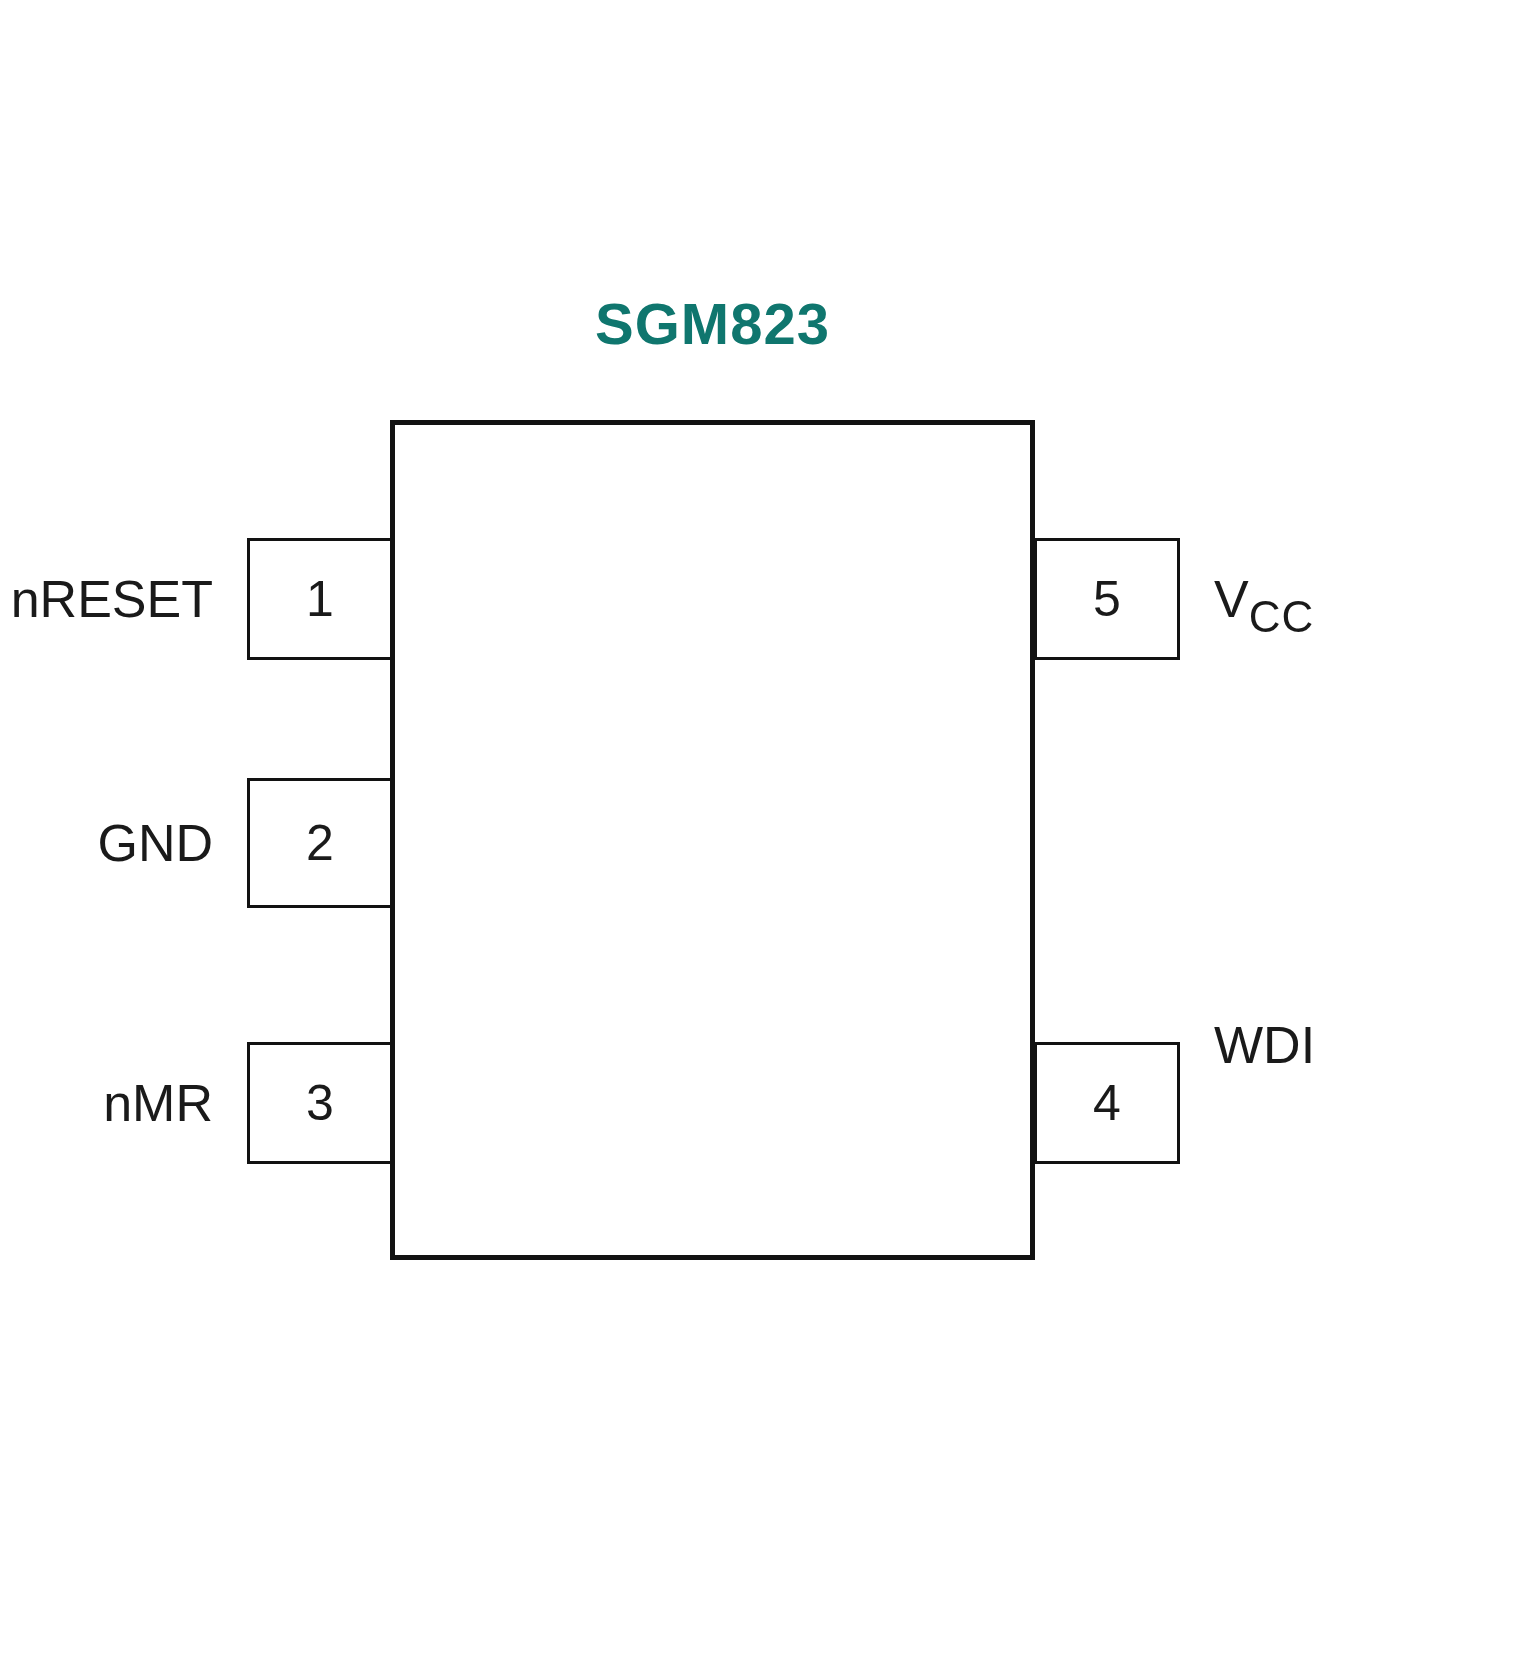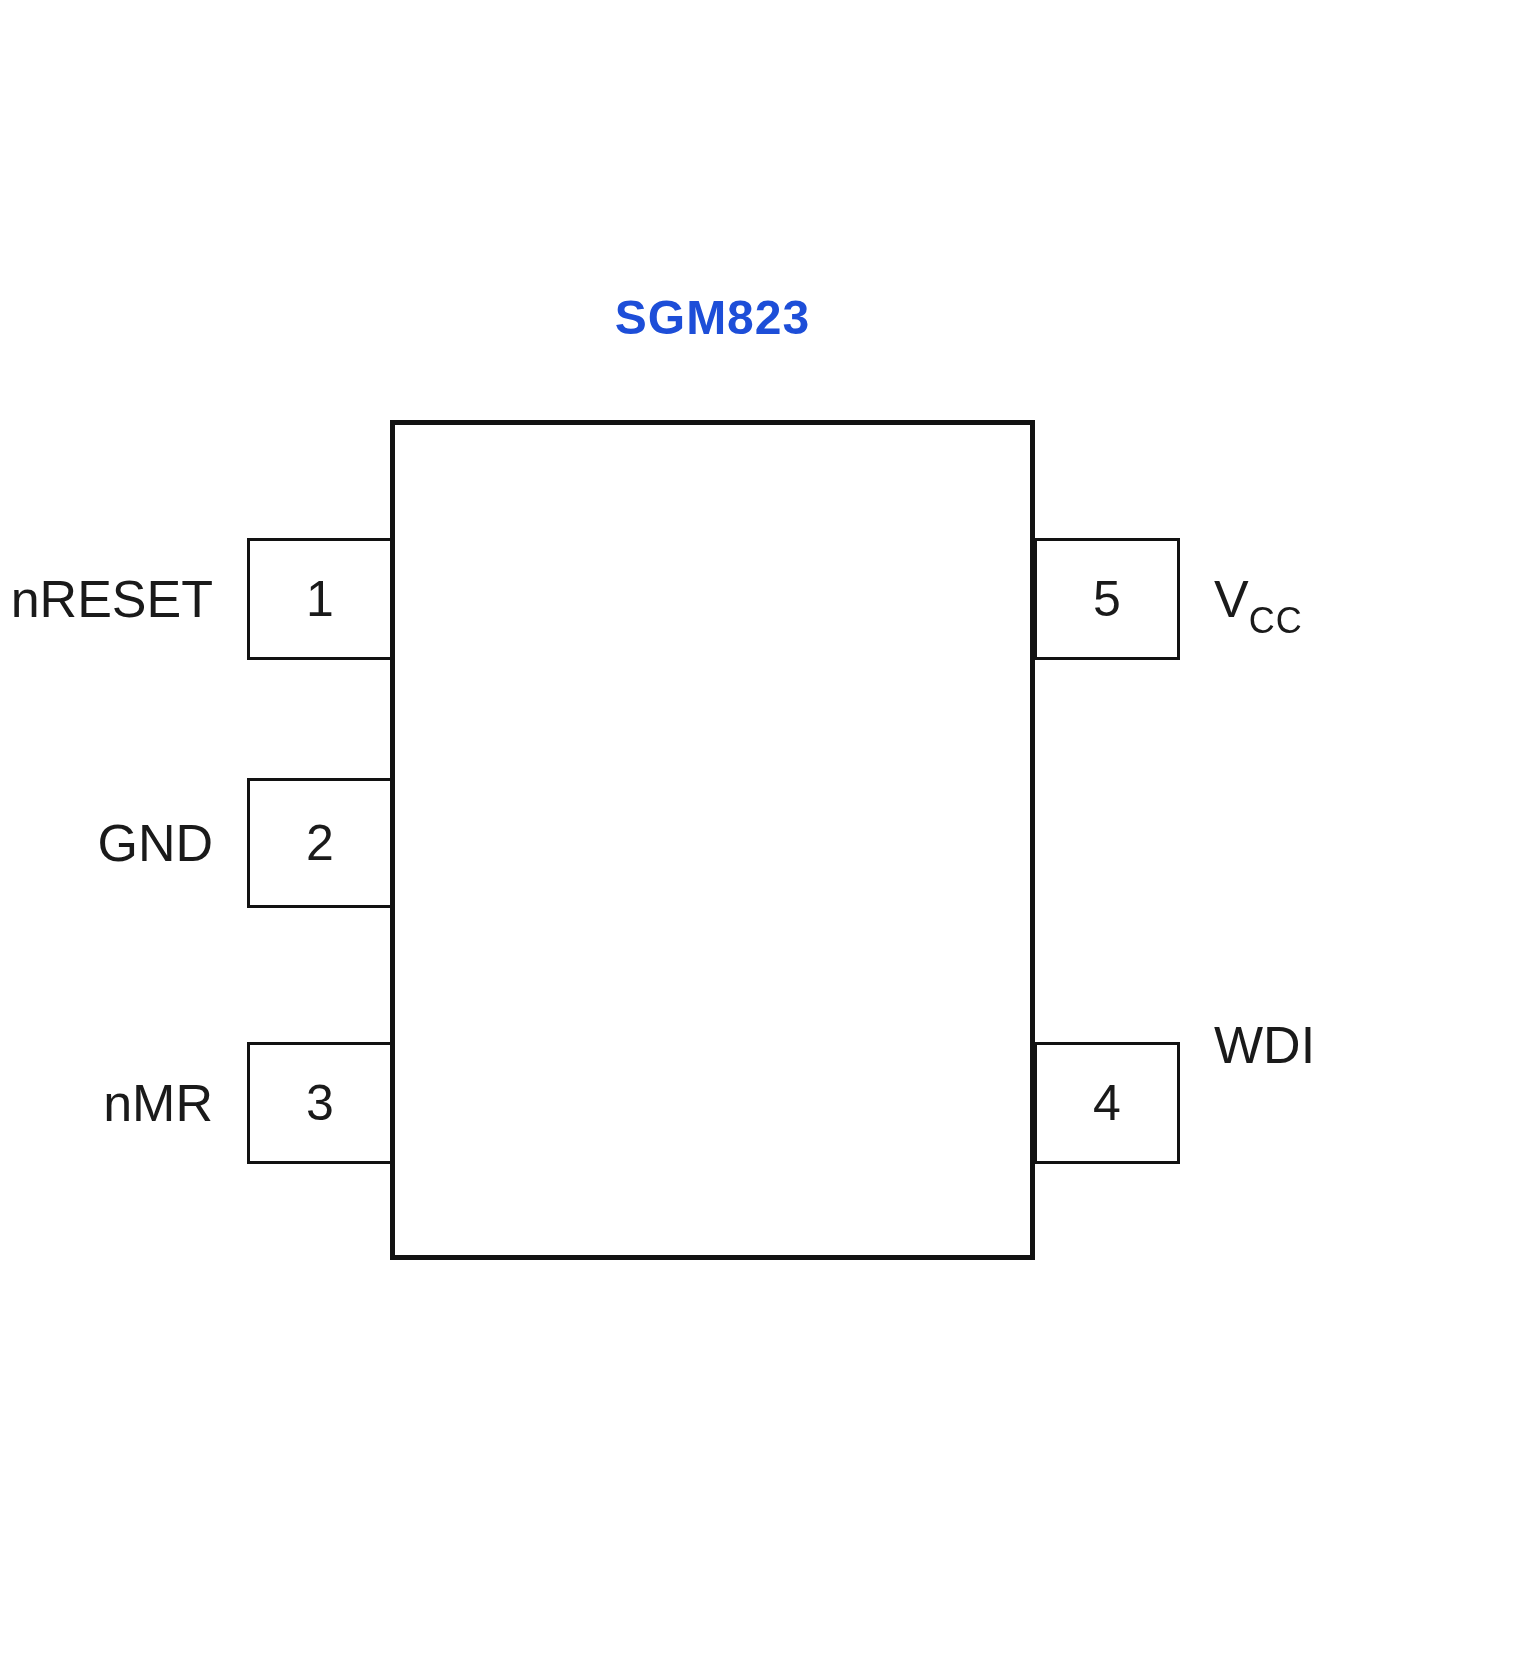--- a/index.html
+++ b/index.html
@@ -15,24 +15,24 @@
     font-family: "Liberation Sans", sans-serif;
     color: #1a1a1a;
     overflow: hidden;
   }
   .chip-title {
     position: absolute;
     left: 390px;
     top: 290px;
     width: 645px;
     text-align: center;
-    font-size: 48px;
+    font-size: 58px;
     font-weight: bold;
     letter-spacing: 1px;
-    color: #1d4ed8;
+    color: #0f766e;
   }
   .chip-body {
     position: absolute;
     left: 390px;
     top: 420px;
     width: 645px;
     height: 840px;
     box-sizing: border-box;
     border: 5px solid #121212;
     background: #ffffff;
@@ -75,21 +75,21 @@
     left: 1214px;
     width: 320px;
   }
   .lbl-l1 { top: 538px; height: 122px; }
   .lbl-l2 { top: 778px; height: 130px; }
   .lbl-l3 { top: 1042px; height: 122px; }
   .lbl-r5 { top: 538px; height: 122px; }
   .lbl-r4 { top: 984px; height: 122px; }
 
   .sub {
-    font-size: 36px;
+    font-size: 44px;
     align-self: flex-end;
     padding-bottom: 18px;
     letter-spacing: 1px;
   }
 </style>
 </head>
 <body>
 
 <div class="stage">
 

